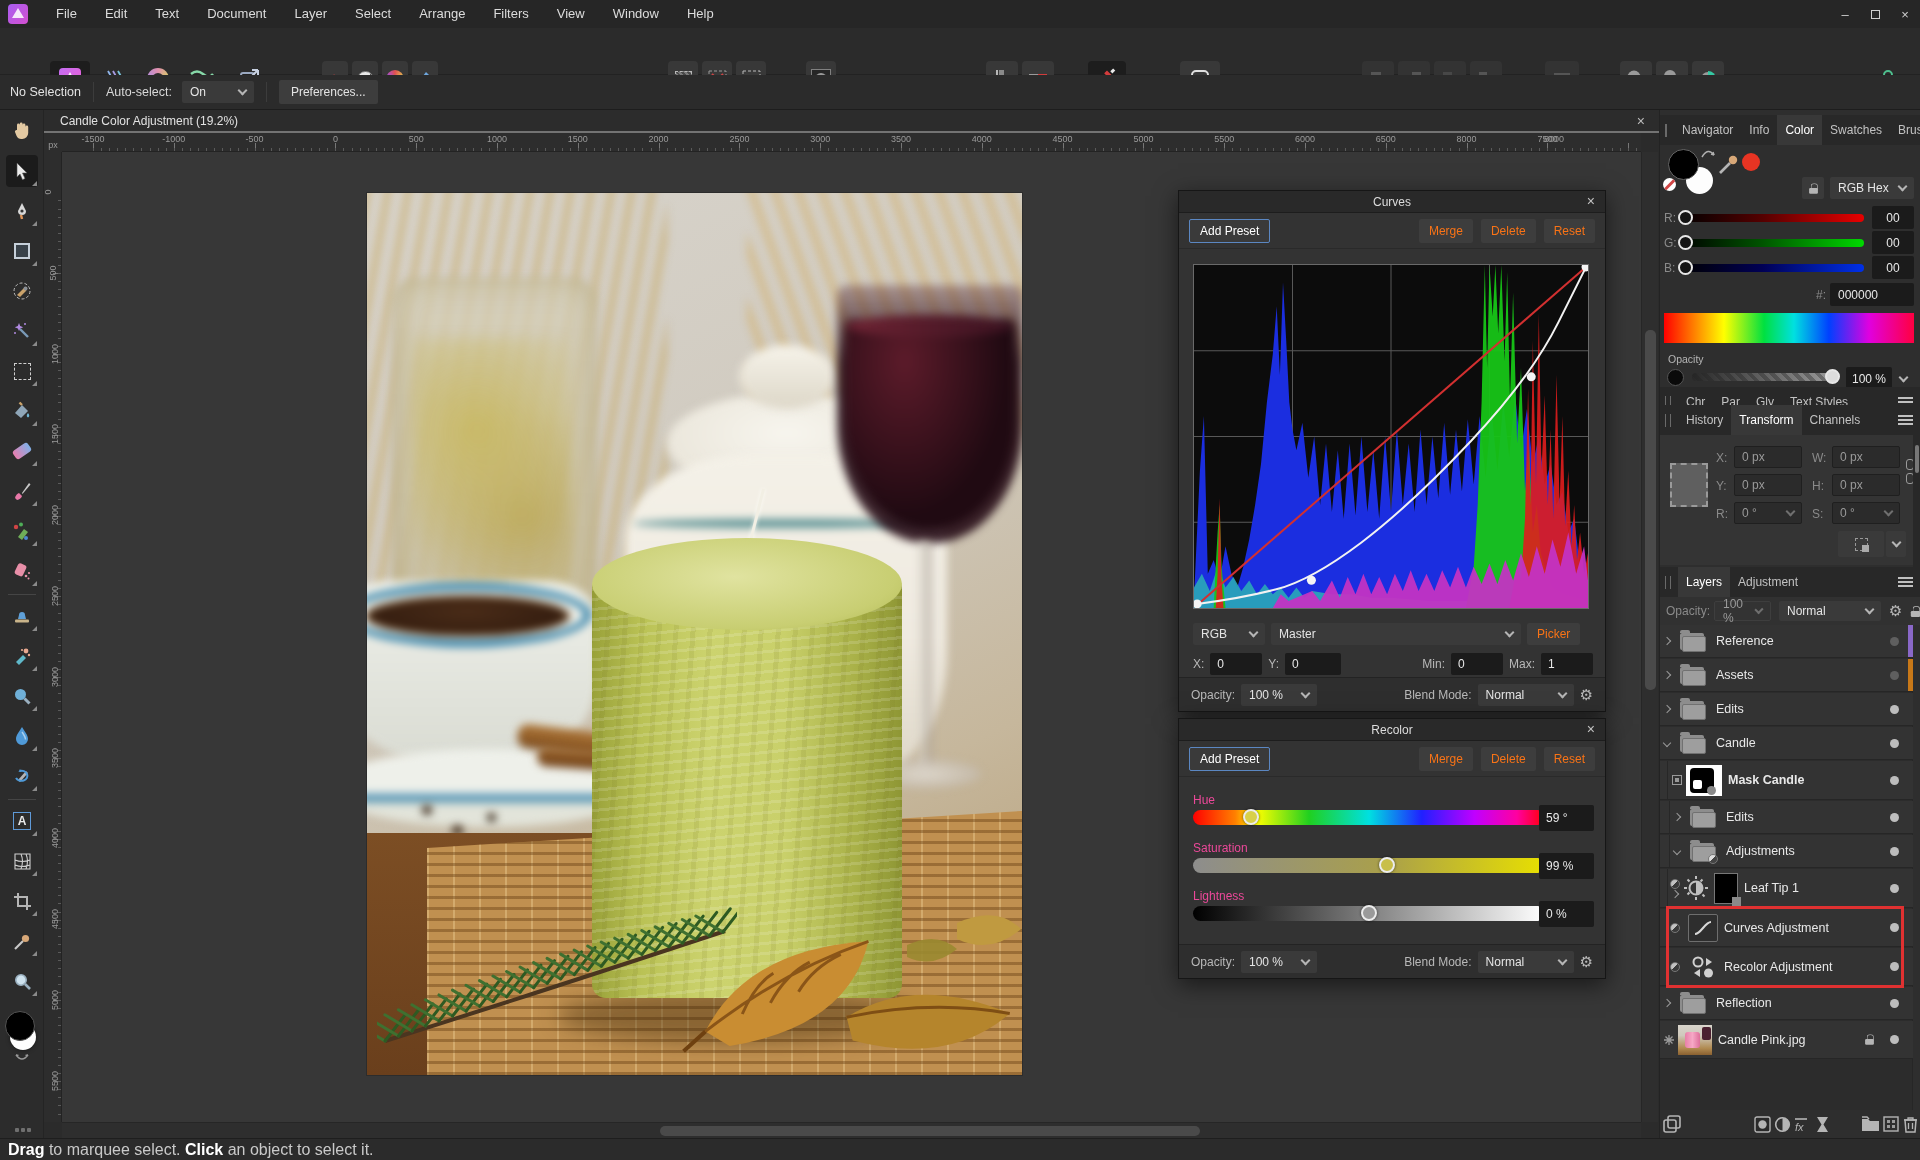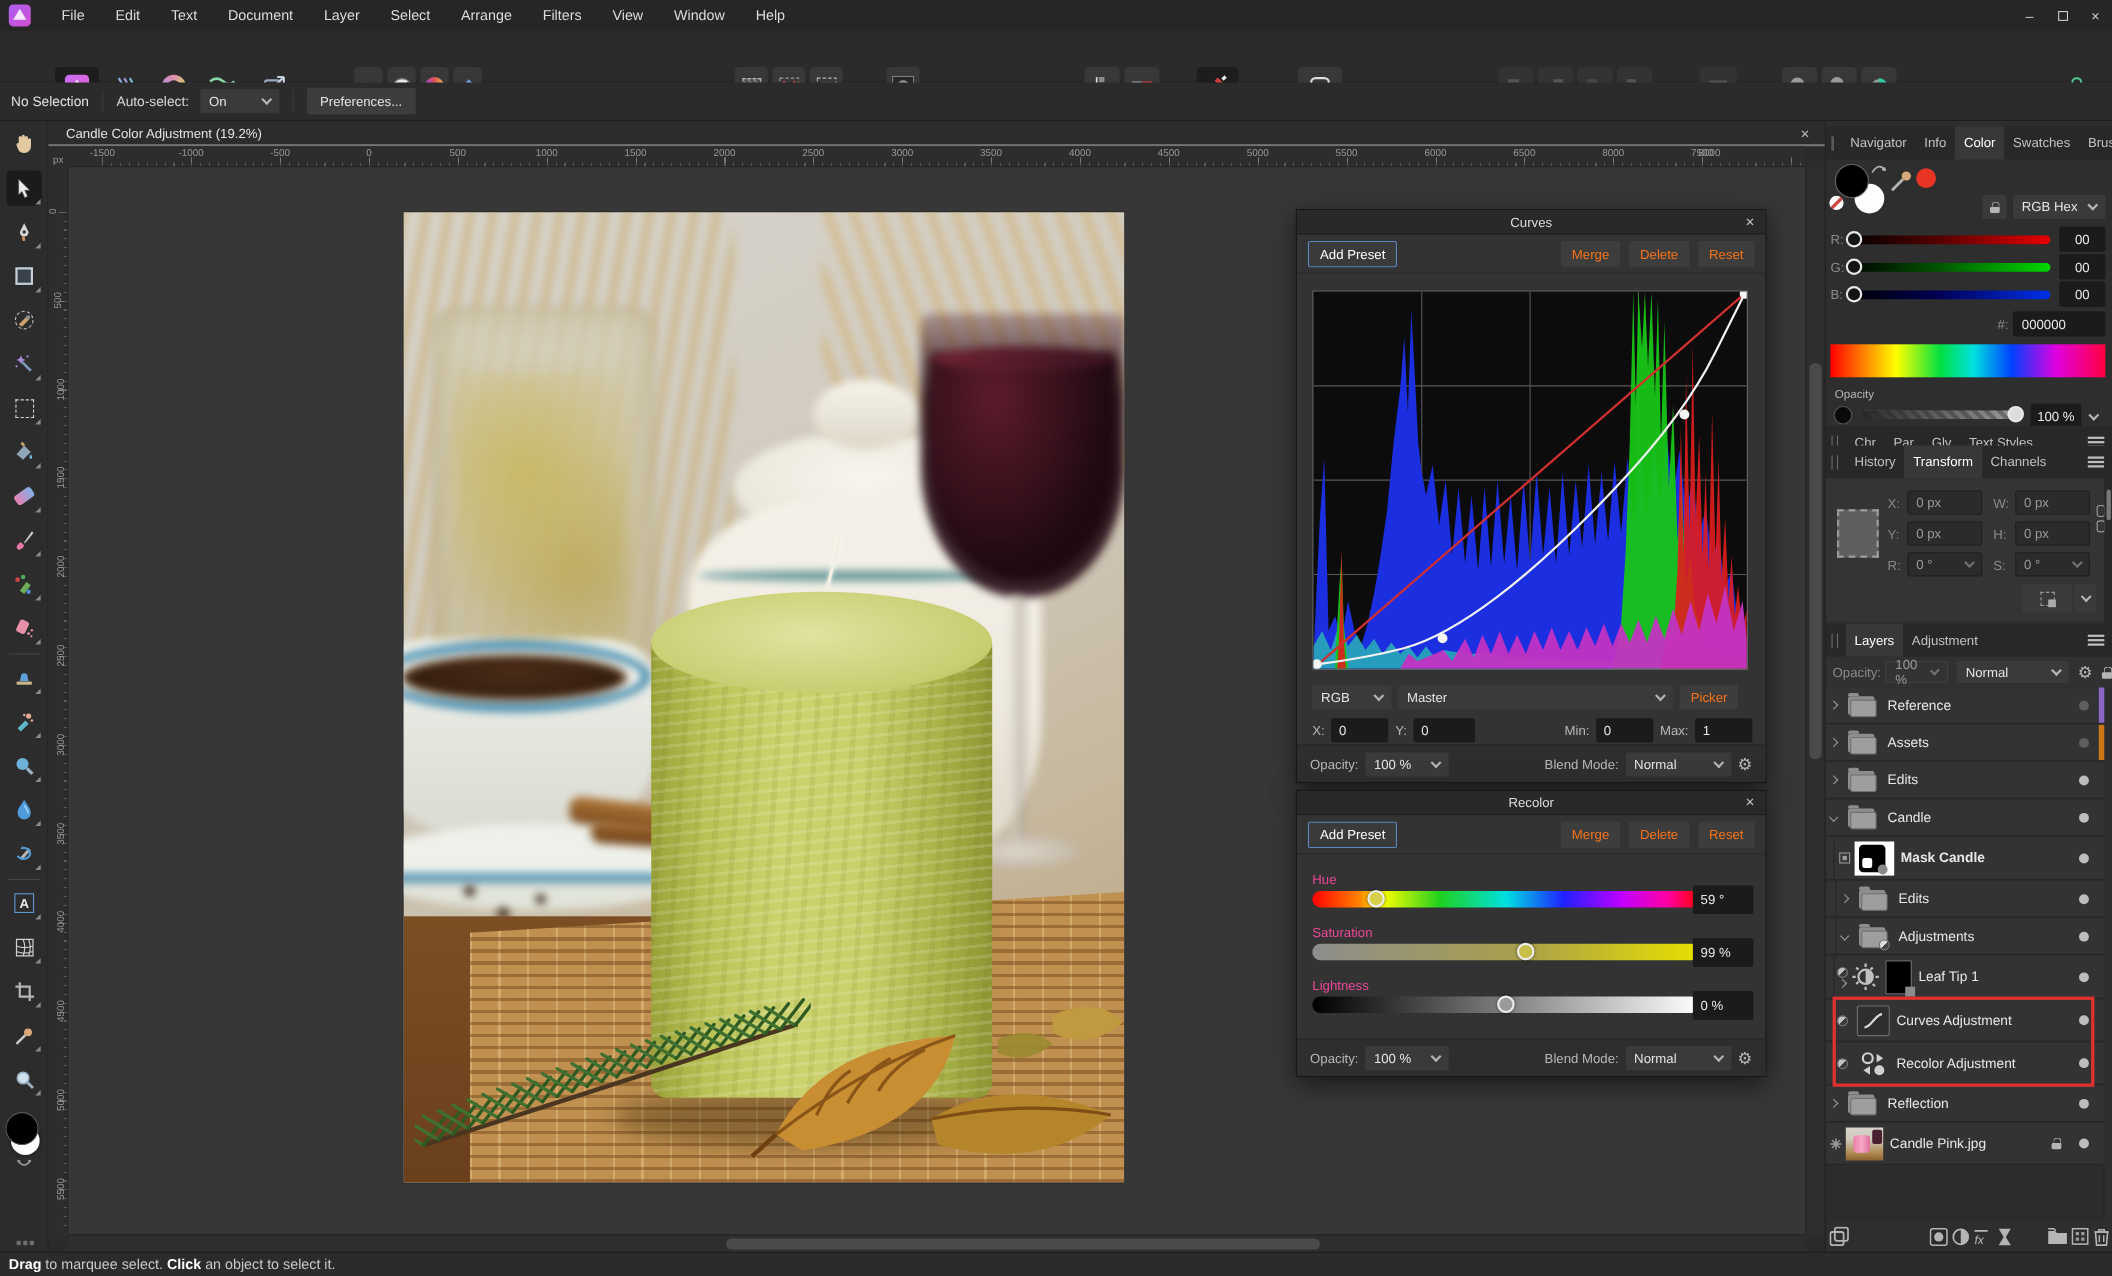--- a/index.html
+++ b/index.html
@@ -98,21 +98,21 @@
   .ldot.dim{background:#5f5f5f}
   .ctag{position:absolute;right:0;top:0;bottom:0;width:5px}
   .halfmoon{flex:none;width:10px;height:10px;border-radius:50%;border:1px solid #777;background:linear-gradient(135deg,#c2c2c2 50%,#3a3a3a 50%)}
   .iconbox{flex:none;width:30px;height:28px;border:1px solid #6e6e6e;border-radius:2px;background:#2e2e2e;display:flex;align-items:center;justify-content:center}
   #redbox{position:absolute;left:6px;width:238px;border:3px solid #e03131;pointer-events:none;z-index:5}
   .botbar-ic{display:flex;align-items:center;justify-content:center;width:24px;height:24px;color:#b5b5b5}
   
   .lockicon{width:11px;height:13px;position:relative}
   .lockicon:before{content:"";position:absolute;left:2px;top:0;width:7px;height:7px;border:1.5px solid #b5b5b5;border-radius:50% 50% 0 0;border-bottom:none}
   .lockicon:after{content:"";position:absolute;left:0;bottom:0;width:11px;height:7px;background:#b5b5b5;border-radius:1.5px}
-  #statusbar{position:absolute;left:0;top:1138px;width:1920px;height:22px;background:#2b2b2b;border-top:1px solid #1e1e1e;display:flex;align-items:center;font-size:13px;color:#c9c9c9}
+  #statusbar{position:absolute;left:0;top:1138px;width:1920px;height:22px;background:#2b2b2b;border-top:1px solid #1e1e1e;display:flex;align-items:center;font-size:16px;color:#c9c9c9}
   #statusbar b{color:#fff;font-weight:bold}
 </style>
 </head>
 <body>
 
 <div id="menubar">
   <div class="applogo"></div>
   <span class="menuitem">File</span>
   <span class="menuitem">Edit</span>
   <span class="menuitem">Text</span>

